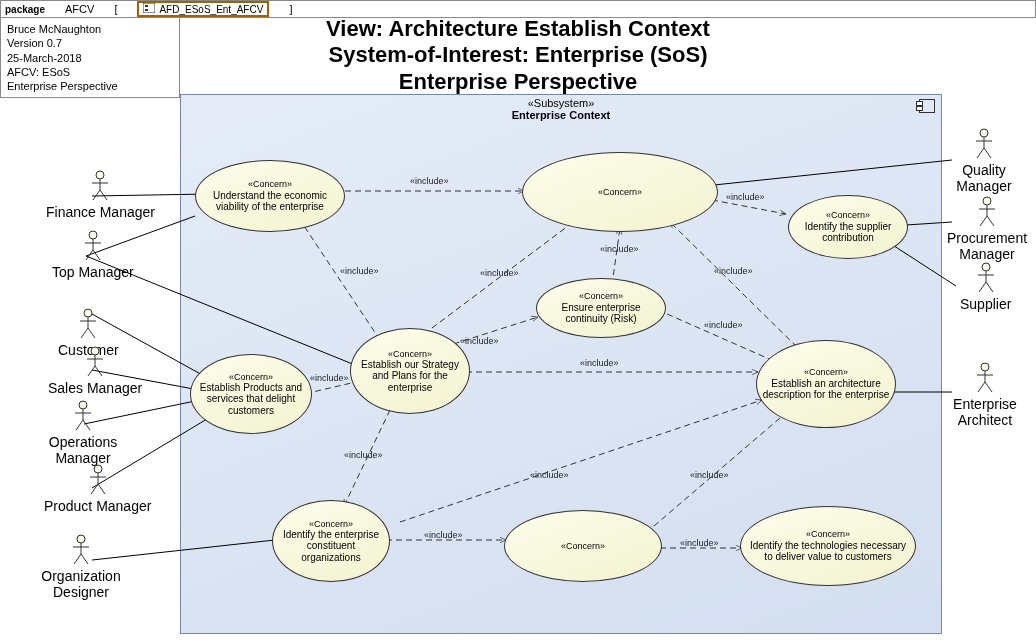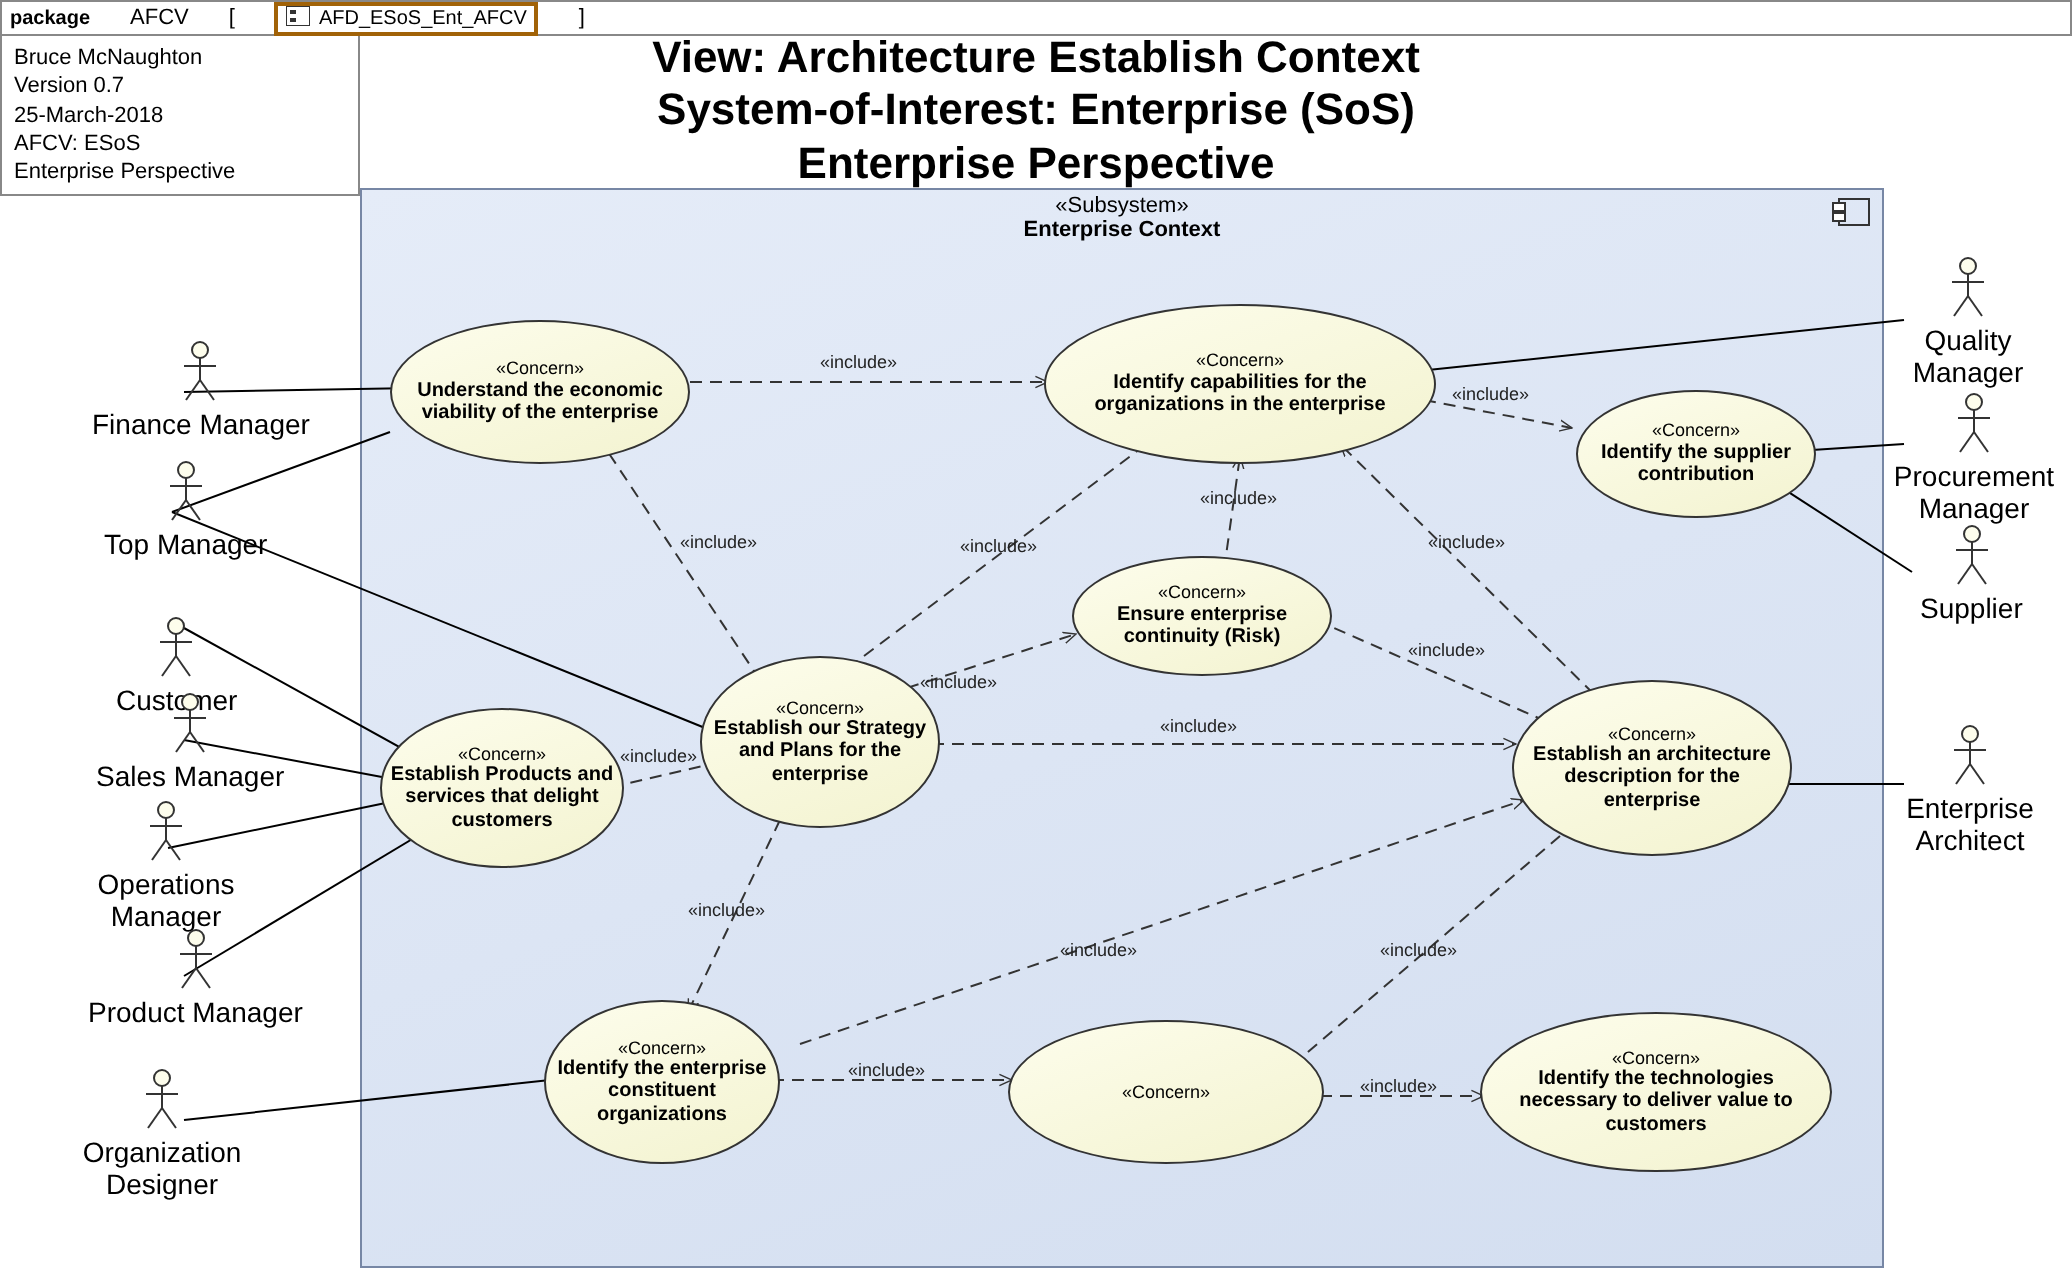--- a/index.html
+++ b/index.html
@@ -13,21 +13,21 @@
     background:linear-gradient(160deg,#e5ecf8 0%,#d3def0 100%)}
   .subsys-hdr{position:absolute;left:0;top:2px;width:100%;text-align:center;font-size:11px}
   .subsys-title{font-weight:bold}
   .subsys-ico{position:absolute;right:6px;top:4px;width:14px;height:12px;border:1px solid #333}
   .subsys-ico::before,.subsys-ico::after{content:"";position:absolute;left:-4px;width:5px;height:3px;border:1px solid #333;background:#fff}
   .subsys-ico::before{top:1px}.subsys-ico::after{top:6px}
   .concern{position:absolute;border:1px solid #333;border-radius:50%;
     background:linear-gradient(160deg,#fdfdec 0%,#f3f3d0 100%);
     display:flex;flex-direction:column;align-items:center;justify-content:center;text-align:center;font-size:10px;line-height:1.15;padding:4px;box-sizing:border-box}
   .concern .st{font-size:9px}
-  .concern .nm{font-weight:bold}
+  .concern .nm{font-weight:normal}
   .actor{position:absolute;display:flex;flex-direction:column;align-items:center;font-size:14px;text-align:center;line-height:1.1}
   .actor svg{width:20px;height:32px}
   .edge-label{position:absolute;font-size:9px;color:#222;background:transparent;white-space:nowrap}
   svg.edges{position:absolute;left:0;top:0;width:1036px;height:644px;pointer-events:none}
 </style>
 </head>
 <body>
 
 <div class="root">
 
@@ -126,21 +126,20 @@
   <span class="edge-label" style="left:424px;top:530px">«include»</span>
   <span class="edge-label" style="left:530px;top:470px">«include»</span>
   <span class="edge-label" style="left:680px;top:538px">«include»</span>
 
   <div class="concern" style="left:195px;top:160px;width:150px;height:72px">
     <span class="st">«Concern»</span>
     <span class="nm">Understand the economic viability of the enterprise</span>
   </div>
   <div class="concern" style="left:522px;top:152px;width:196px;height:80px">
     <span class="st">«Concern»</span>
-    <span class="nm">Identify capabilities for the organizations in the enterprise</span>
   </div>
   <div class="concern" style="left:788px;top:195px;width:120px;height:64px">
     <span class="st">«Concern»</span>
     <span class="nm">Identify the supplier contribution</span>
   </div>
   <div class="concern" style="left:536px;top:278px;width:130px;height:60px">
     <span class="st">«Concern»</span>
     <span class="nm">Ensure enterprise continuity (Risk)</span>
   </div>
   <div class="concern" style="left:350px;top:328px;width:120px;height:86px">

